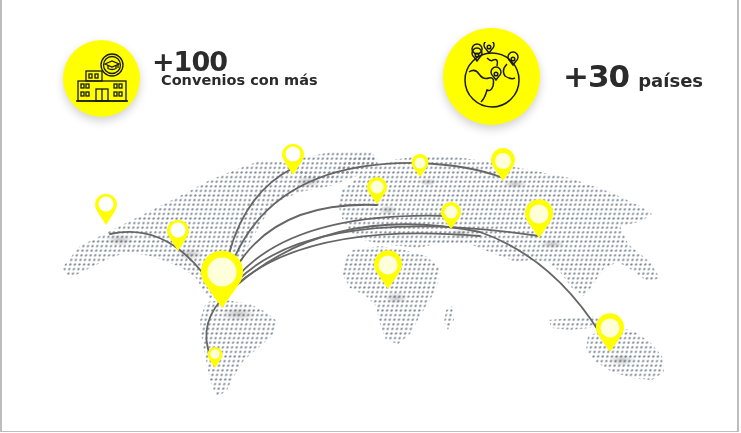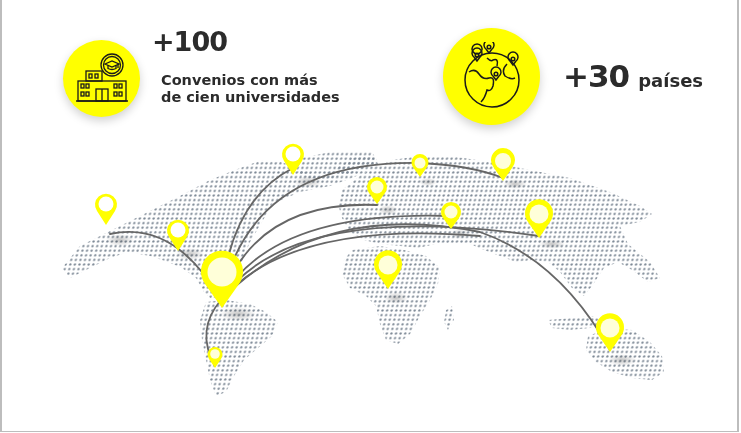--- a/index.html
+++ b/index.html
@@ -19,21 +19,21 @@
     background: #ffff00;
     box-shadow: 0 4px 10px rgba(0,0,0,0.18);
     display: flex; align-items: center; justify-content: center;
   }
   .stat1-circle { left: 63px; top: 40px; width: 77px; height: 77px; }
   .stat2-circle { left: 443px; top: 28px; width: 97px; height: 97px; }
   .stat-number {
     position: absolute; color: #2b2b2b; font-weight: bold;
     letter-spacing: -1px;
   }
-  .stat1-number { left: 152px; top: 28px; font-size: 27px; line-height: 28px; }
+  .stat1-number { left: 152px; top: 48px; font-size: 27px; line-height: 28px; }
   .stat1-desc {
     position: absolute; left: 153px; top: 72px; font-size: 14.5px; line-height: 17px;
     color: #2b2b2b; font-weight: 600; width: 200px; margin-left: 8px;
   }
   .stat1-desc span { display: block; }
   .stat2-wrap { position: absolute; left: 563px; top: 58px; color: #2b2b2b; white-space: nowrap; }
   .stat2-number { font-size: 31px; font-weight: bold; letter-spacing: -1px; }
   .stat2-label { font-size: 18px; font-weight: 600; margin-left: 4px; }
   .map { position: absolute; left: 0; top: 130px; width: 741px; height: 270px; }
 </style>
@@ -62,21 +62,20 @@
     <rect x="40" y="41" width="3" height="4"></rect>
       <rect x="45" y="41" width="3" height="4"></rect>
     <rect x="15" y="23" width="3" height="4"></rect>
       <rect x="21" y="23" width="3" height="4"></rect>
     <line x1="2" y1="50" x2="54" y2="50"></line>
   </svg>
 </div>
 <div class="stat-number stat1-number">+100</div>
 <div class="stat1-desc">
   <span>Convenios con más</span>
-  <span>de cien universidades</span>
 </div>
 
 <div class="stat-circle stat2-circle">
   <svg width="70" height="70" viewBox="0 0 70 70" fill="none" stroke="#1a1a1a" stroke-width="1.5">
     <circle cx="35" cy="38" r="27"></circle>
     <path d="M12 30 q6 -4 10 2 q4 6 10 4 q6 -2 4 8 q-2 6 -6 4 q-2 8 -6 12"></path>
     <path d="M30 16 q4 4 6 2 q6 -2 4 6"></path>
     <path d="M50 22 q-6 6 -2 12 q6 4 10 2"></path>
     <path d="M20 10 a5 5 0 1 1 0.1 0 z" transform="translate(0,2)"></path>
     <path d="M20 19 l-3 -4 a5 5 0 1 1 6 0 z"></path>

